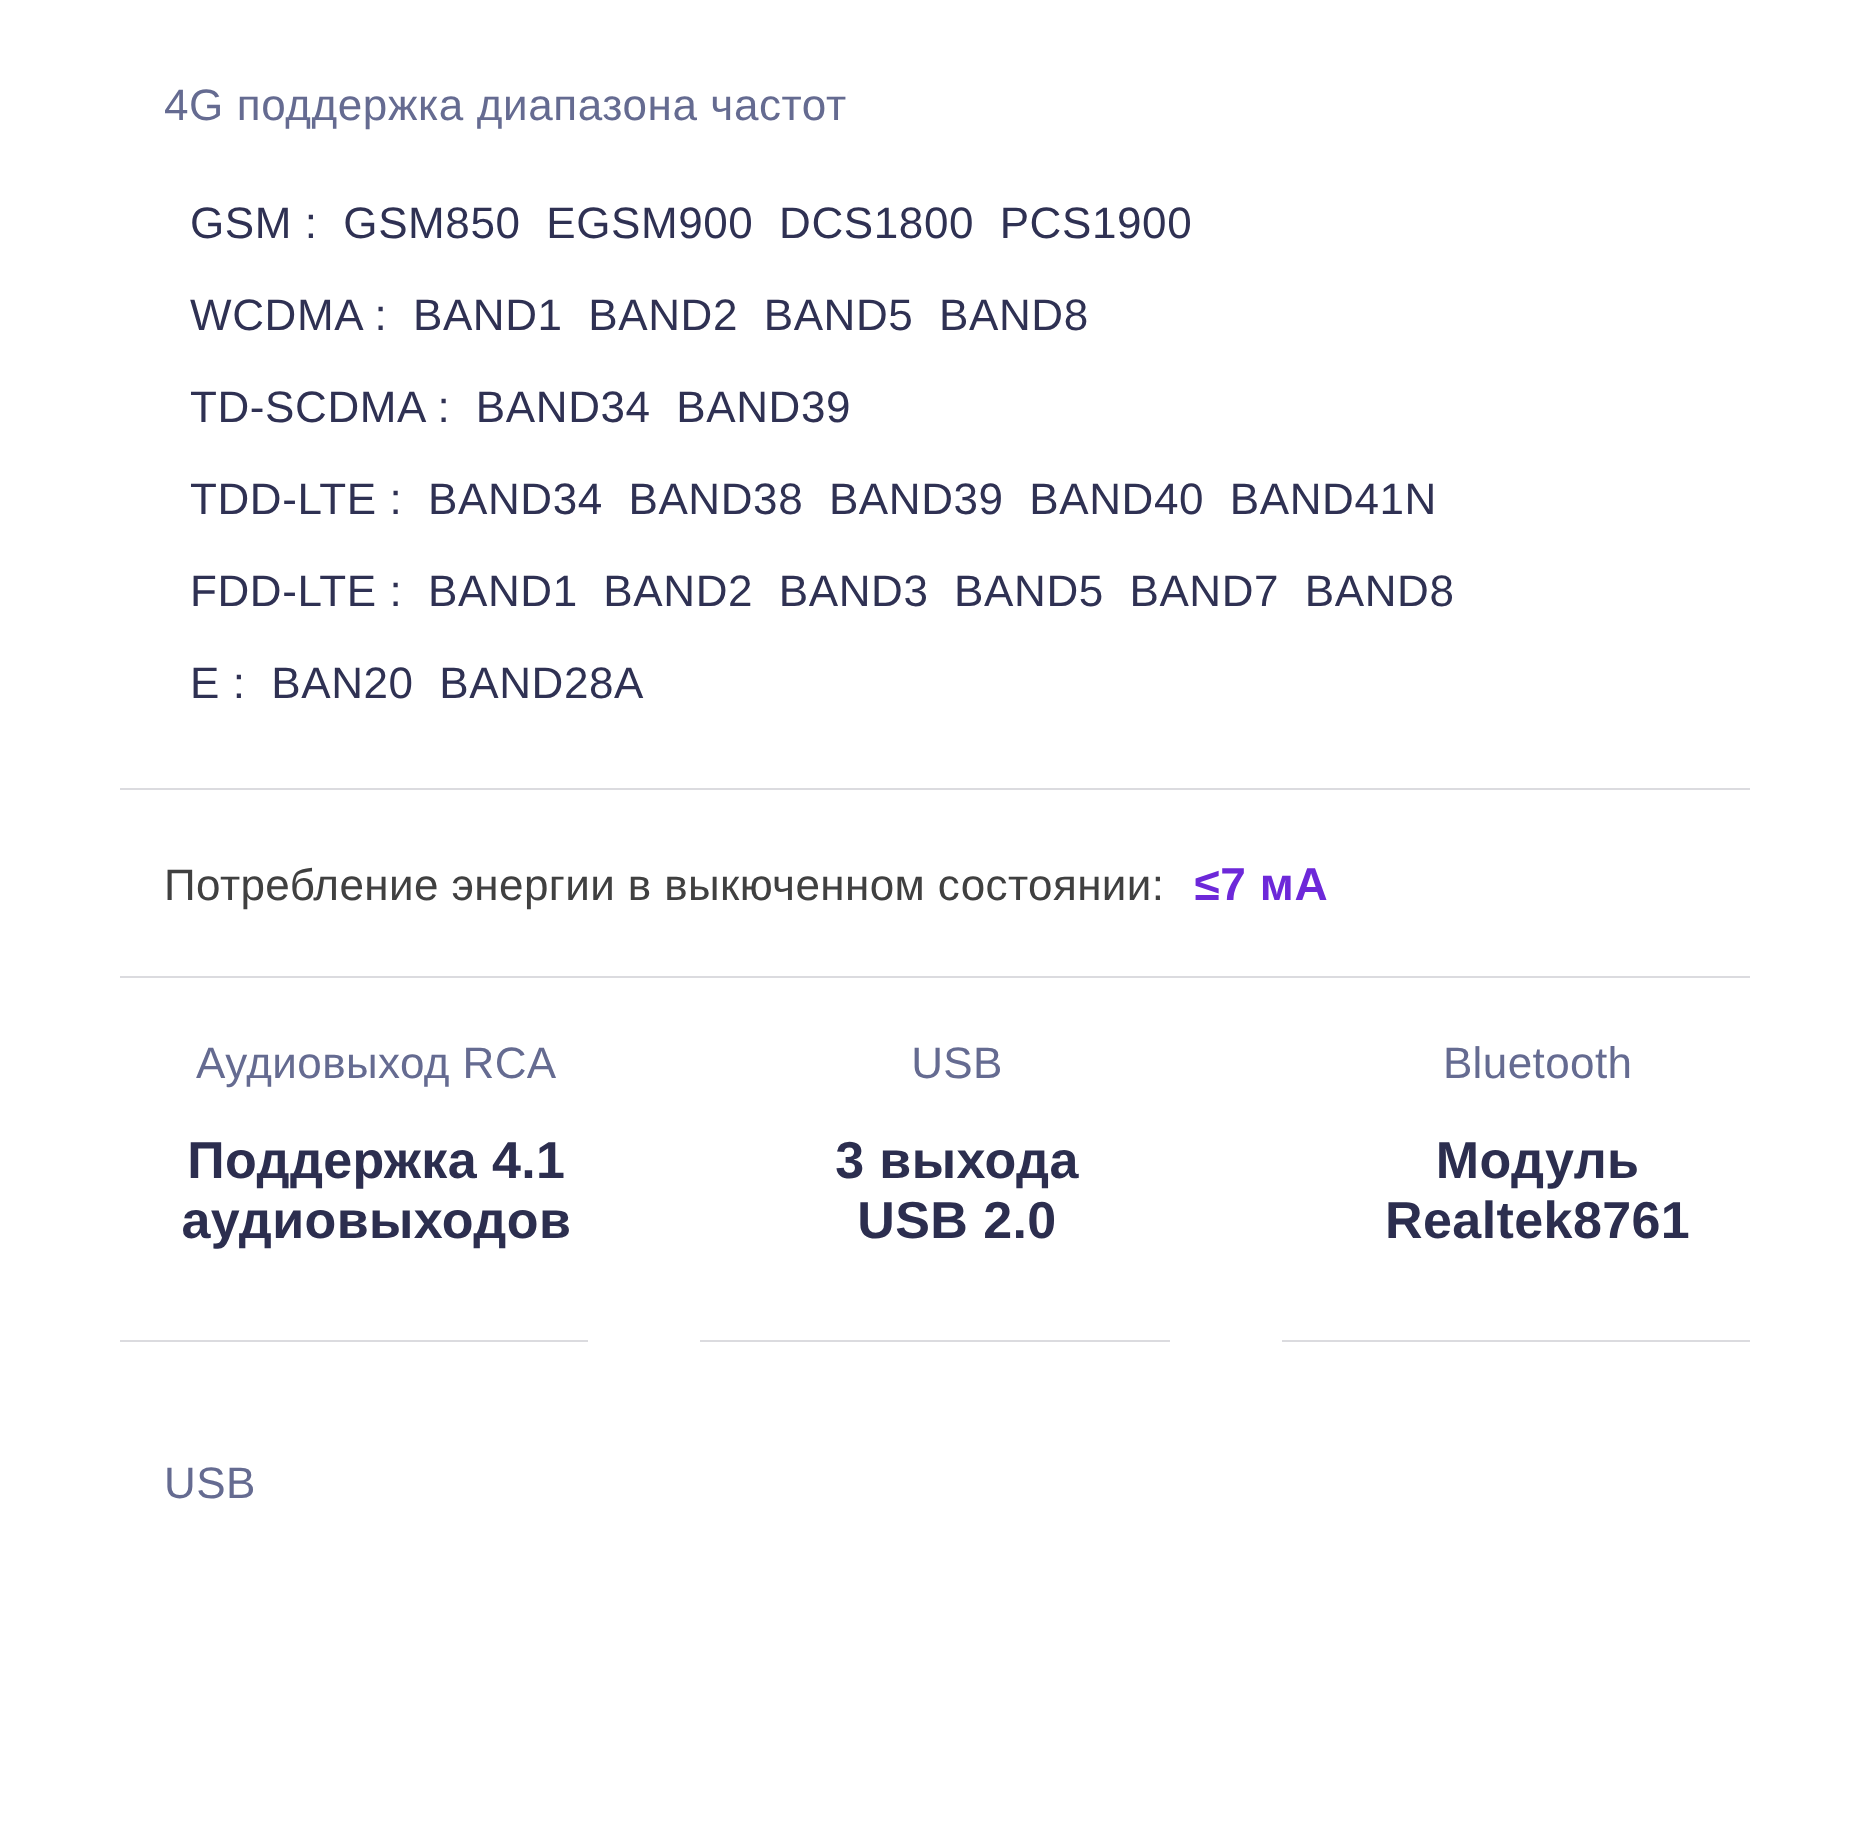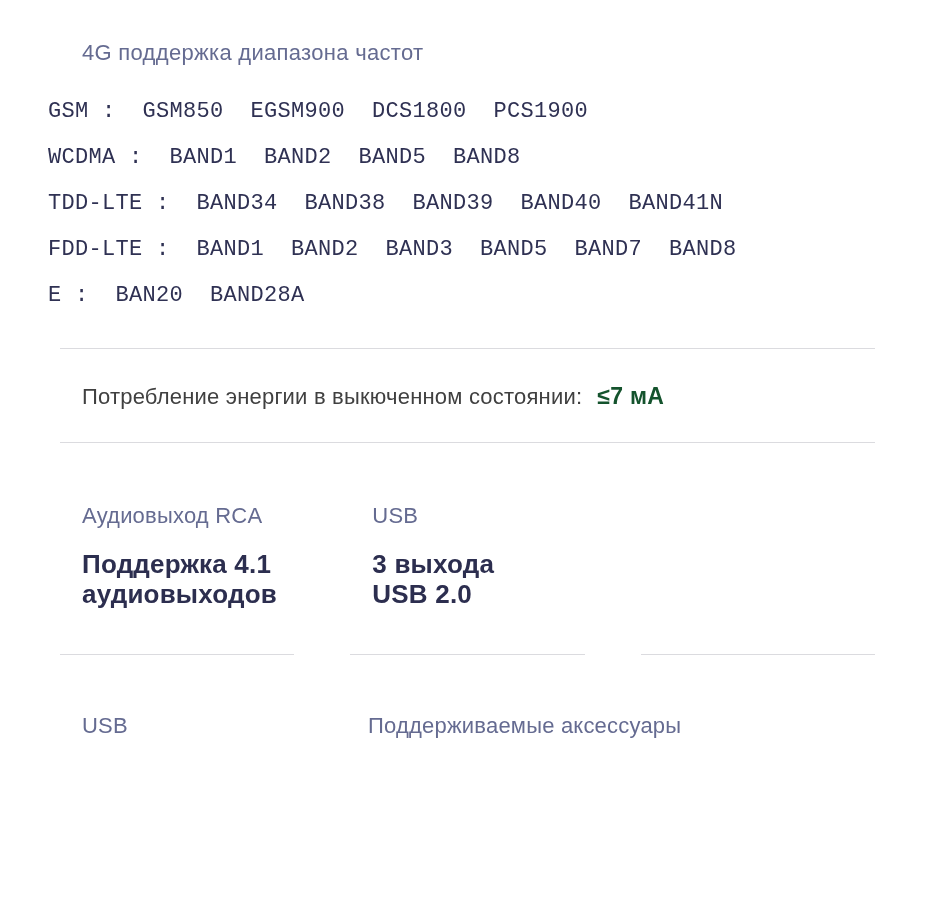--- a/index.html
+++ b/index.html
@@ -14,21 +14,21 @@
     color: #2f3153;
   }
   .section-title {
     margin: 40px 40px 0 82px;
     font-size: 22px;
     line-height: 26px;
     font-weight: 400;
     color: #656b91;
     letter-spacing: 0.3px;
   }
-  .spec-lines { margin: 23px 40px 0 48px; font-family: Liberation Mono, monospace; }
+  .spec-lines { margin: 23px 40px 0 95px; }
   .spec-line {
     font-size: 22px;
     line-height: 46px;
     letter-spacing: 0.3px;
     white-space: pre-wrap;
     color: #2f3153;
   }
   .divider {
     border: none;
     border-top: 1px solid #dbdbdf;
@@ -37,34 +37,35 @@
   }
   .divider.below-power { margin-top: 31px; }
   .power-line {
     margin: 33px 40px 0 82px;
     font-size: 22px;
     line-height: 28px;
   }
   .power-label { color: #404040; letter-spacing: 0.2px; }
   .power-value {
     font-weight: 700;
-    color: #14532d;
+    color: #6d28d9;
     margin-left: 15px;
     font-size: 23px;
     letter-spacing: 0.3px;
   }
   .grid {
     display: grid;
     margin-left: 60px;
     width: 815px;
   }
   .grid-top {
     grid-template-columns: 1fr 1fr 1fr;
     column-gap: 56px;
-    margin-top: 60px;
+    margin-top: 30px;
+    text-align: center;
   }
   .grid-top .cell {
     border-bottom: 1px solid #dbdbdf;
     padding: 0 0 45px 22px;
   }
   .grid-bottom {
     grid-template-columns: 242px 1fr;
     column-gap: 44px;
     margin-top: 58px;
   }
@@ -90,20 +91,21 @@
 </head>
 <body>
 
 <div class="page">
 
   <section>
     <h2 class="section-title">4G поддержка диапазона частот</h2>
     <div class="spec-lines">
         <div class="spec-line">GSM :  GSM850  EGSM900  DCS1800  PCS1900</div>
         <div class="spec-line">WCDMA :  BAND1  BAND2  BAND5  BAND8</div>
+        <div class="spec-line">TD-SCDMA :  BAND34  BAND39</div>
         <div class="spec-line">TDD-LTE :  BAND34  BAND38  BAND39  BAND40  BAND41N</div>
         <div class="spec-line">FDD-LTE :  BAND1  BAND2  BAND3  BAND5  BAND7  BAND8</div>
         <div class="spec-line">E :  BAN20  BAND28A</div>
       </div>
   </section>
 
   <hr class="divider">
 
   <section class="power-line">
     <span class="power-label">Потребление энергии в выкюченном состоянии:</span><span class="power-value">≤7 мА</span>
@@ -116,27 +118,29 @@
         <div class="cell-header">Аудиовыход RCA</div>
         <div class="cell-value">Поддержка 4.1
 аудиовыходов</div>
       </div>
       <div class="cell">
         <div class="cell-header">USB</div>
         <div class="cell-value">3 выхода
 USB 2.0</div>
       </div>
       <div class="cell">
+        <div class="cell-header">Bluetooth</div>
+        <div class="cell-value">Модуль
+Realtek8761</div>
       </div>
     </div>
 
   <div class="grid grid-bottom">
       <div class="cell">
         <div class="cell-header">USB</div>
         <div class="cell-value">3 выхода
 USB 2.0</div>
       </div>
       <div class="cell">
-        <div class="cell-header">Поддерживаемые аксессуары</div>
       </div>
     </div>
 
 </div>
 
 </body></html>

